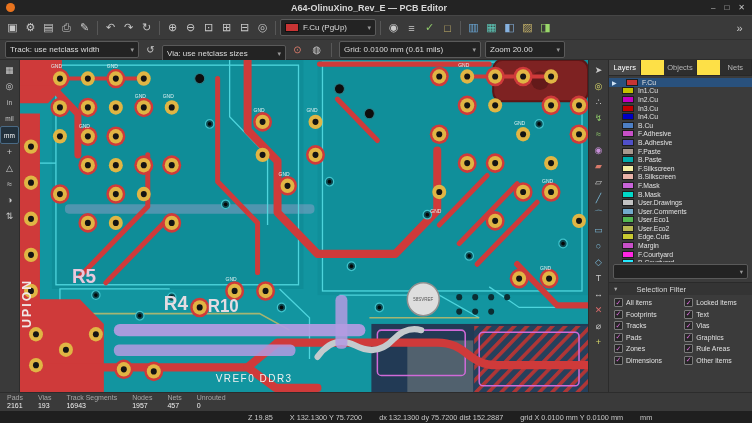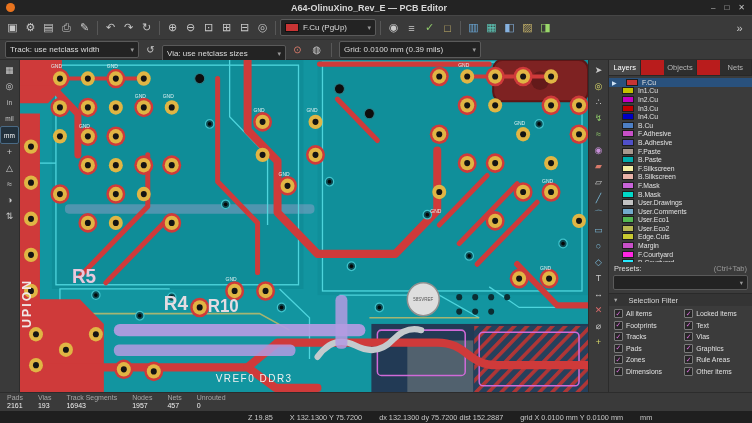--- a/index.html
+++ b/index.html
@@ -41,37 +41,37 @@
   .lt{width:17px;height:16px;display:flex;align-items:center;justify-content:center;font-size:9px;color:#c9c9c9;border-radius:2px;flex:none;}
   .lt.txt{font-size:6.5px;}
   .lt.active{background:#22303b;border:1px solid #4a6a85;color:#fff;}
 
   .canvas{flex:1;min-width:0;position:relative;background:#4c1d95;}
   .canvas svg{display:block;width:100%;height:100%;}
 
   
   .panel{width:143px;background:#3b3b3b;border-left:1px solid #2b2b2b;display:flex;flex-direction:column;flex:none;font-size:7.5px;}
   .ptitle{height:13px;line-height:13px;padding-left:5px;font-size:8px;color:#e6e6e6;background:#333;flex:none;}
-  .ptabs{display:flex;height:15px;background:#b91c1c;border-bottom:1px solid #282828;flex:none;gap:23px;}
+  .ptabs{display:flex;height:15px;background:#fde047;border-bottom:1px solid #282828;flex:none;gap:23px;}
   .ptab{flex:1;text-align:center;line-height:15px;font-size:7.5px;color:#b5b5b5;background:#2e2e2e;border-right:1px solid #282828;}
   .ptab.active{background:#474747;color:#fff;}
   .llist{height:184px;overflow:hidden;padding-top:2px;flex:none;}
   .lrow{display:flex;align-items:center;height:8.6px;padding-left:13px;gap:4px;}
   .lrow.active{background:#29517d;padding-left:3px;}
   .lrow .arrow{width:10px;font-size:6px;color:#cfe2f5;flex:none;}
   .sw2{width:10px;height:5px;border:1px solid #1d1d1d;flex:none;}
   .lname{font-size:6.8px;color:#e2e2e2;white-space:nowrap;}
   .ldo{height:12px;display:flex;align-items:center;gap:3px;padding-left:4px;background:#343434;border-top:1px solid #2a2a2a;flex:none;color:#d8d8d8;}
   .exp{font-size:5.5px;color:#aaa;}
   .presets{display:flex;justify-content:space-between;padding:2px 5px 0;flex:none;}
   .hint{color:#9a9a9a;}
   .pcombo{margin:2px 4px 1px;height:13px;background:#232323;border:1px solid #5a5a5a;border-radius:2px;
           display:flex;align-items:center;padding:0 4px;flex:none;color:#ccc;}
   .pcombo .arr{margin-left:auto;color:#999;font-size:6.5px;}
-  .sftitle{height:12px;display:flex;align-items:center;gap:10px;padding-left:4px;background:#343434;border-top:1px solid #2a2a2a;margin-top:2px;flex:none;color:#d8d8d8;}
+  .sftitle{height:12px;display:flex;align-items:center;gap:18px;padding-left:4px;background:#343434;border-top:1px solid #2a2a2a;margin-top:2px;flex:none;color:#d8d8d8;}
   .sfgrid{display:grid;grid-template-columns:1.05fr 1fr;padding:3px 1px 0 5px;row-gap:2.5px;}
   .cb{display:flex;align-items:center;gap:3px;font-size:6.9px;color:#e0e0e0;}
   .box{width:7px;height:7px;background:#262626;border:1px solid #7a7a7a;border-radius:1px;color:#d86ad8;
        font-size:7px;line-height:6px;display:flex;align-items:center;justify-content:center;flex:none;}
 
   
   .statusbar{height:18px;background:#3a3a3a;border-top:1px solid #2c2c2c;display:flex;align-items:center;padding-left:7px;gap:15px;flex:none;}
   .scell{display:flex;flex-direction:column;justify-content:center;}
   .slabel{font-size:7px;color:#a6a6a6;line-height:8px;}
   .svalue{font-size:7px;color:#f0f0f0;line-height:8px;}
@@ -138,21 +138,25 @@
     </div>
     <span class="ti">↺</span>
     <div class="combo via">
       <span>Via: use netclass sizes</span>
       <span class="arr">▾</span>
     </div>
     <span class="ti" style="color: rgb(216, 122, 106);">⊙</span>
     <span class="ti">◍</span>
     <span class="sep"></span>
     <div class="combo grid">
-      <span>Grid: 0.0100 mm (0.39 mils)</span>
+      <span>Grid: 0.0100 mm (0.61 mils)</span>
+      <span class="arr">▾</span>
+    </div>
+    <div class="combo zoom">
+      <span>Zoom 20.00</span>
       <span class="arr">▾</span>
     </div>
   </div>
 
   <div class="main">
 
     <div class="sidetools left">
       <span class="lt">▦</span>
       <span class="lt">◎</span>
       <span class="lt txt">in</span>
@@ -501,24 +505,20 @@
           </div>
         <div class="lrow">
             <span class="sw2" style="background: rgb(255, 38, 226);"></span>
             <span class="lname">F.Courtyard</span>
           </div>
         <div class="lrow">
             <span class="sw2" style="background: rgb(38, 233, 255);"></span>
             <span class="lname">B.Courtyard</span>
           </div>
       </div>
-      <div class="presets">
-        <span>Presets:</span>
-        <span class="hint">(Ctrl+Tab)</span>
-      </div>
       <div class="pcombo">
         <span></span>
         <span class="arr">▾</span>
       </div>
       <div class="sftitle">
         <span class="exp">▼</span>
         <span>Selection Filter</span>
       </div>
       <div class="sfgrid">
         <label class="cb">

